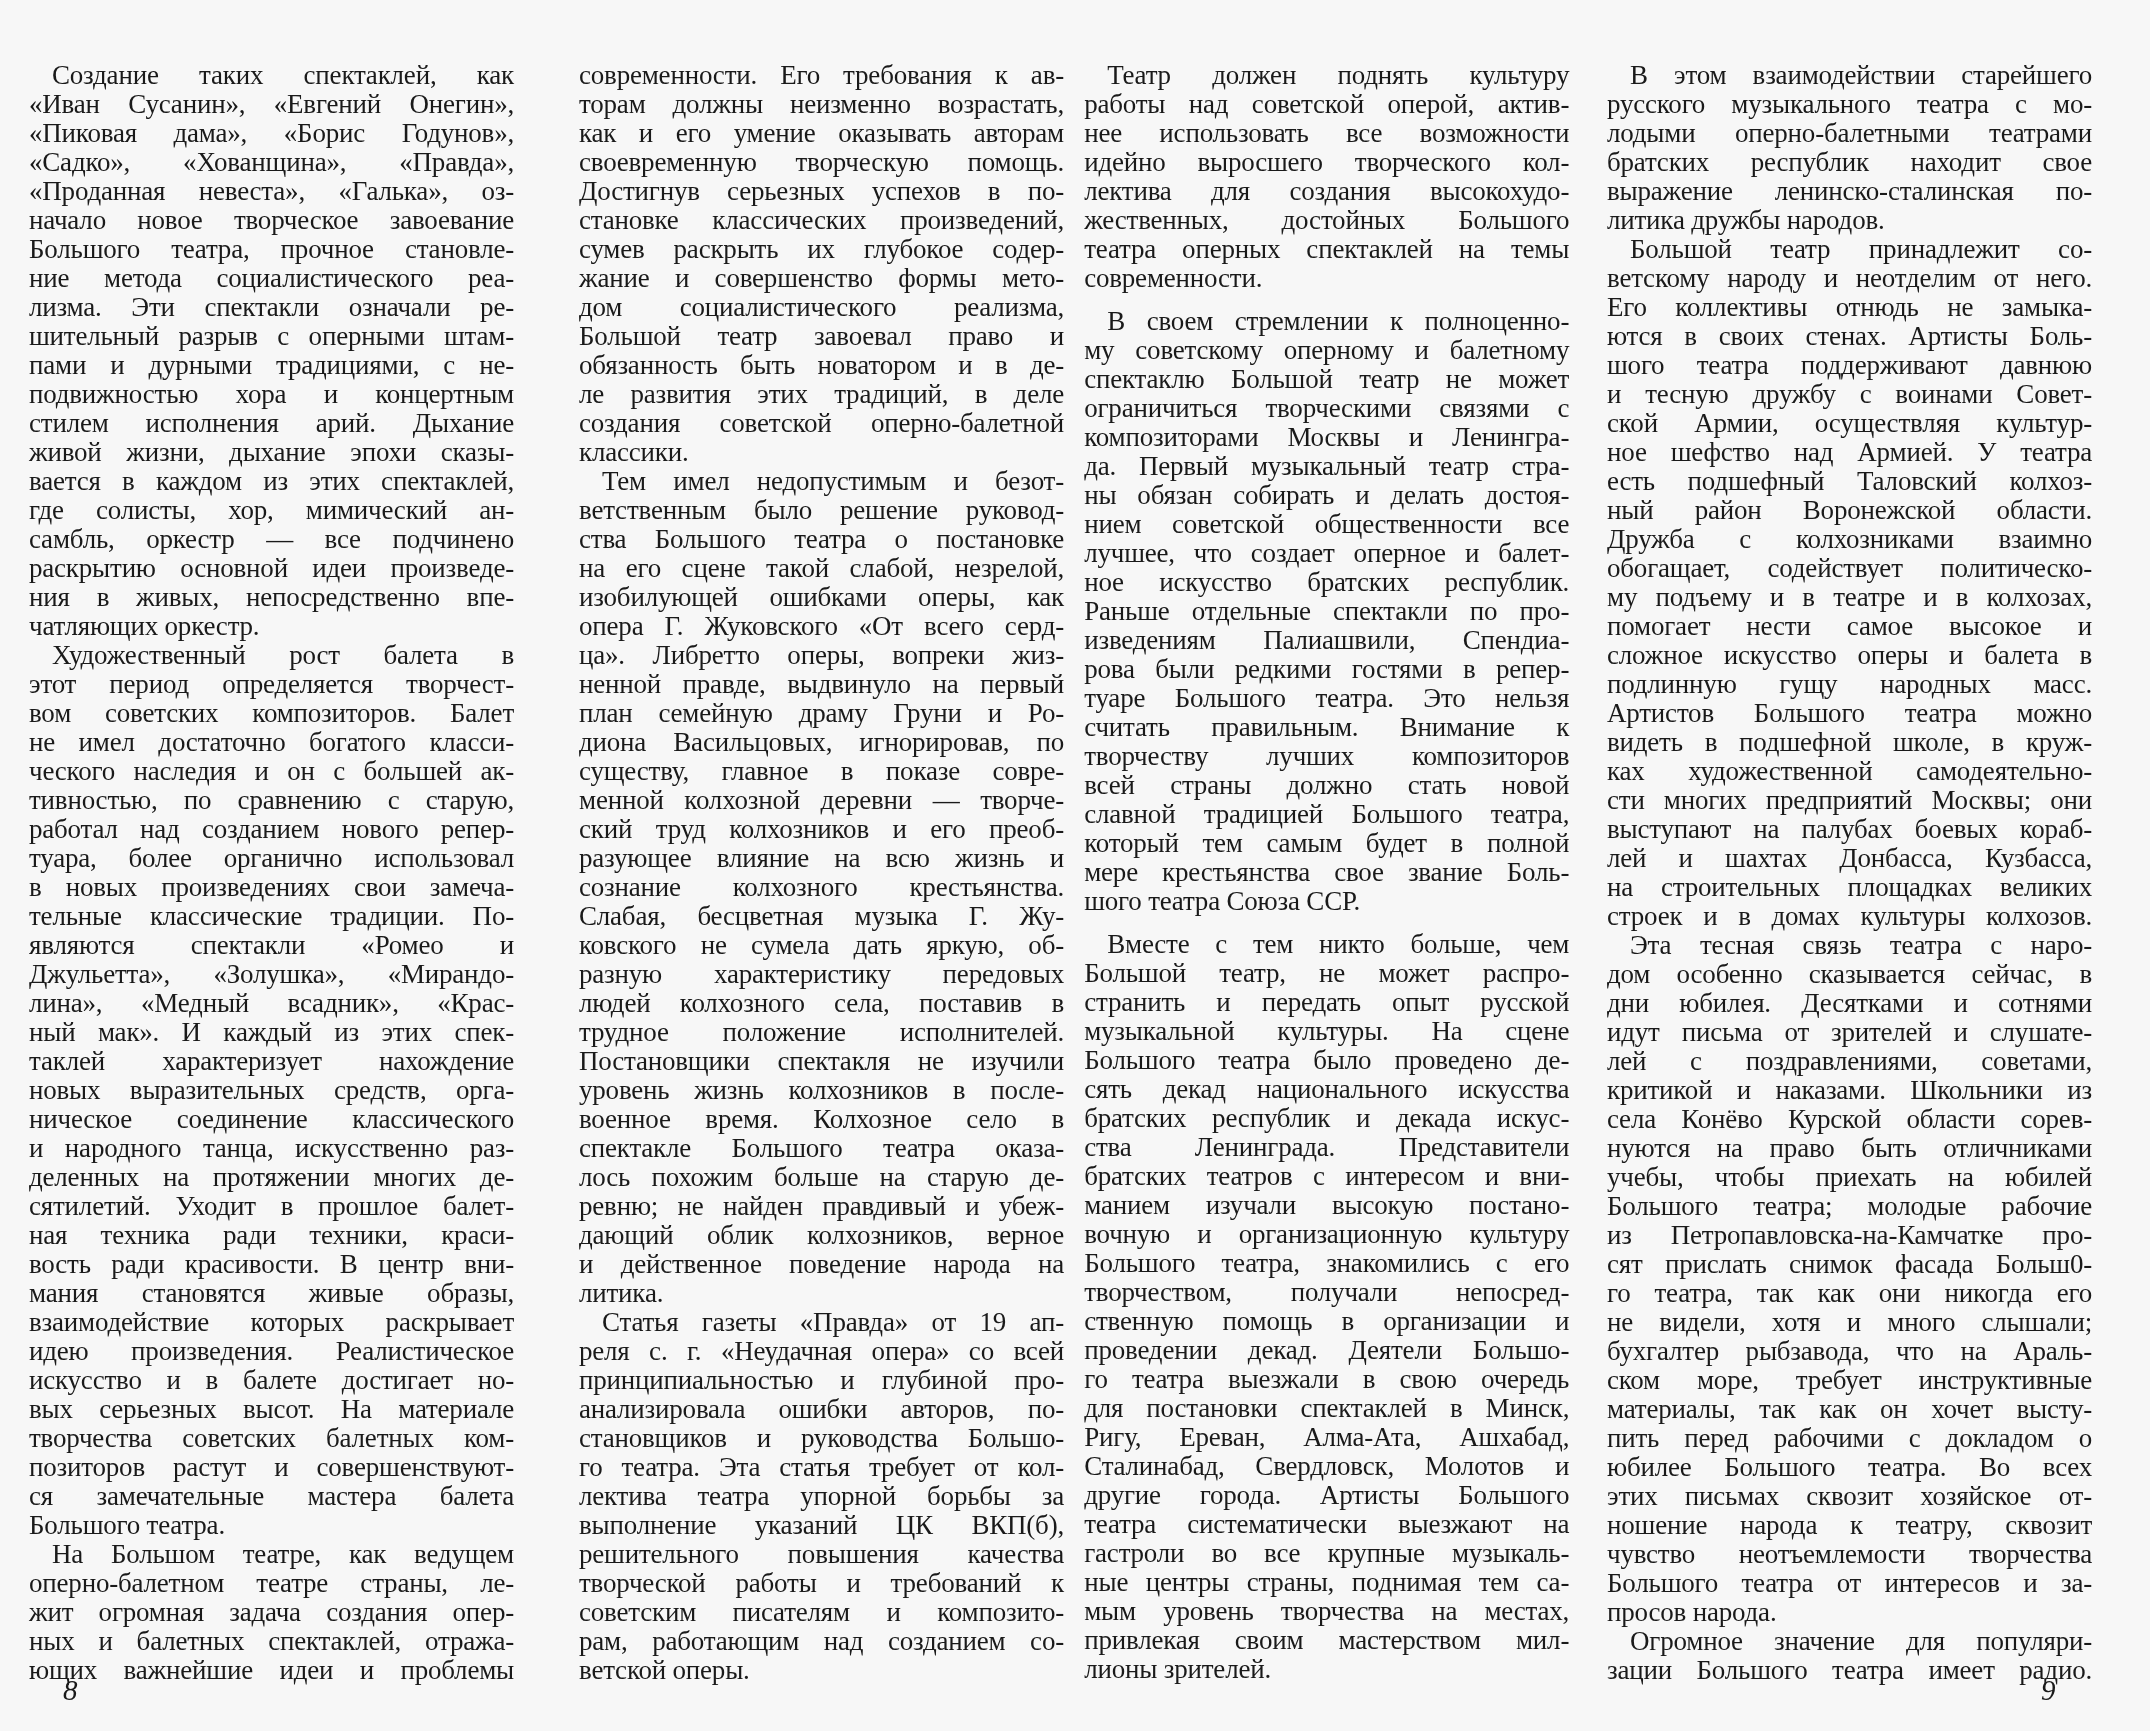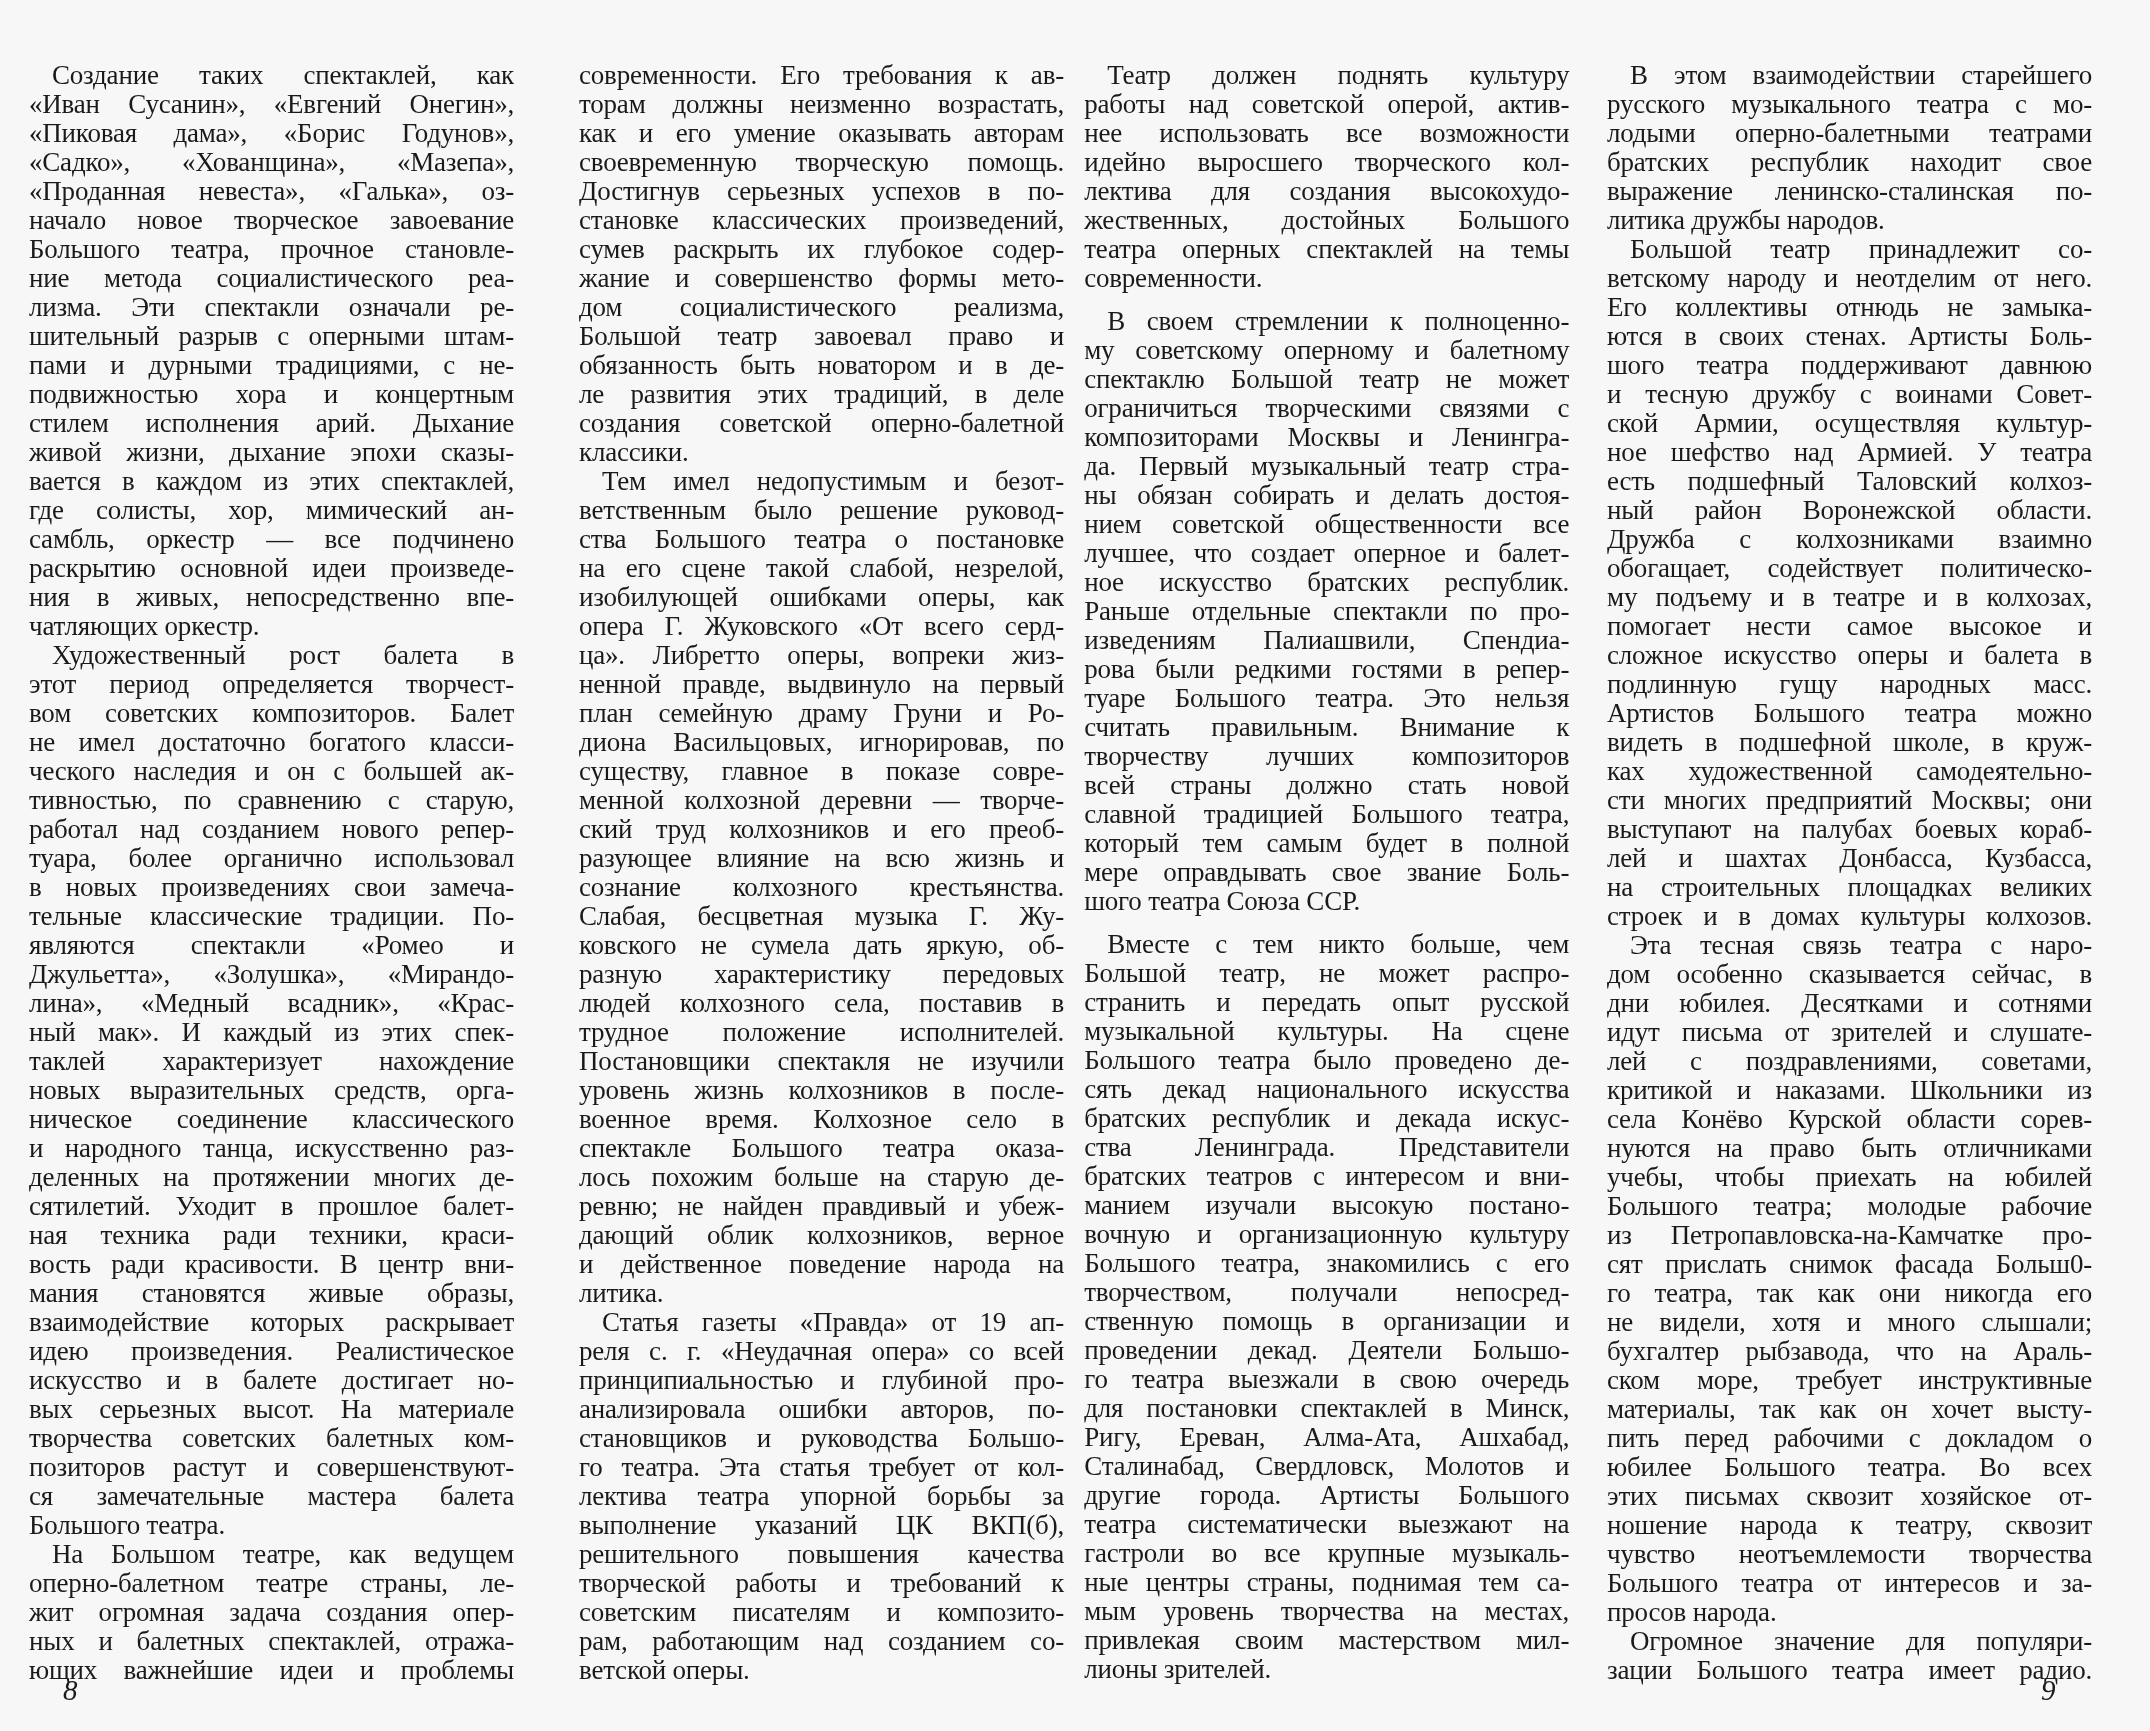--- a/index.html
+++ b/index.html
@@ -48,21 +48,21 @@
     .pn-right { left: 966px; }
   </style>
 </head>
 <body>
 
 <div class="page page-left">
   <div class="column col-l1">
       <span class="line indent">Создание таких спектаклей, как</span>
       <span class="line">«Иван Сусанин», «Евгений Онегин»,</span>
       <span class="line">«Пиковая дама», «Борис Годунов»,</span>
-      <span class="line">«Садко», «Хованщина», «Мазепа»,</span>
+      <span class="line">«Садко», «Хованщина», «Правда»,</span>
       <span class="line">«Проданная невеста», «Галька», оз-</span>
       <span class="line">начало новое творческое завоевание</span>
       <span class="line">Большого театра, прочное становле-</span>
       <span class="line">ние метода социалистического реа-</span>
       <span class="line">лизма. Эти спектакли означали ре-</span>
       <span class="line">шительный разрыв с оперными штам-</span>
       <span class="line">пами и дурными традициями, с не-</span>
       <span class="line">подвижностью хора и концертным</span>
       <span class="line">стилем исполнения арий. Дыхание</span>
       <span class="line">живой жизни, дыхание эпохи сказы-</span>
@@ -193,21 +193,21 @@
       <span class="line">ное искусство братских республик.</span>
       <span class="line">Раньше отдельные спектакли по про-</span>
       <span class="line">изведениям Палиашвили, Спендиа-</span>
       <span class="line">рова были редкими гостями в репер-</span>
       <span class="line">туаре Большого театра. Это нельзя</span>
       <span class="line">считать правильным. Внимание к</span>
       <span class="line">творчеству лучших композиторов</span>
       <span class="line">всей страны должно стать новой</span>
       <span class="line">славной традицией Большого театра,</span>
       <span class="line">который тем самым будет в полной</span>
-      <span class="line">мере оправдывать свое звание Боль-</span>
+      <span class="line">мере крестьянства свое звание Боль-</span>
       <span class="line last">шого театра Союза ССР.</span>
       <span class="gap"></span>
       <span class="line indent">Вместе с тем никто больше, чем</span>
       <span class="line">Большой театр, не может распро-</span>
       <span class="line">странить и передать опыт русской</span>
       <span class="line">музыкальной культуры. На сцене</span>
       <span class="line">Большого театра было проведено де-</span>
       <span class="line">сять декад национального искусства</span>
       <span class="line">братских республик и декада искус-</span>
       <span class="line">ства Ленинграда. Представители</span>

